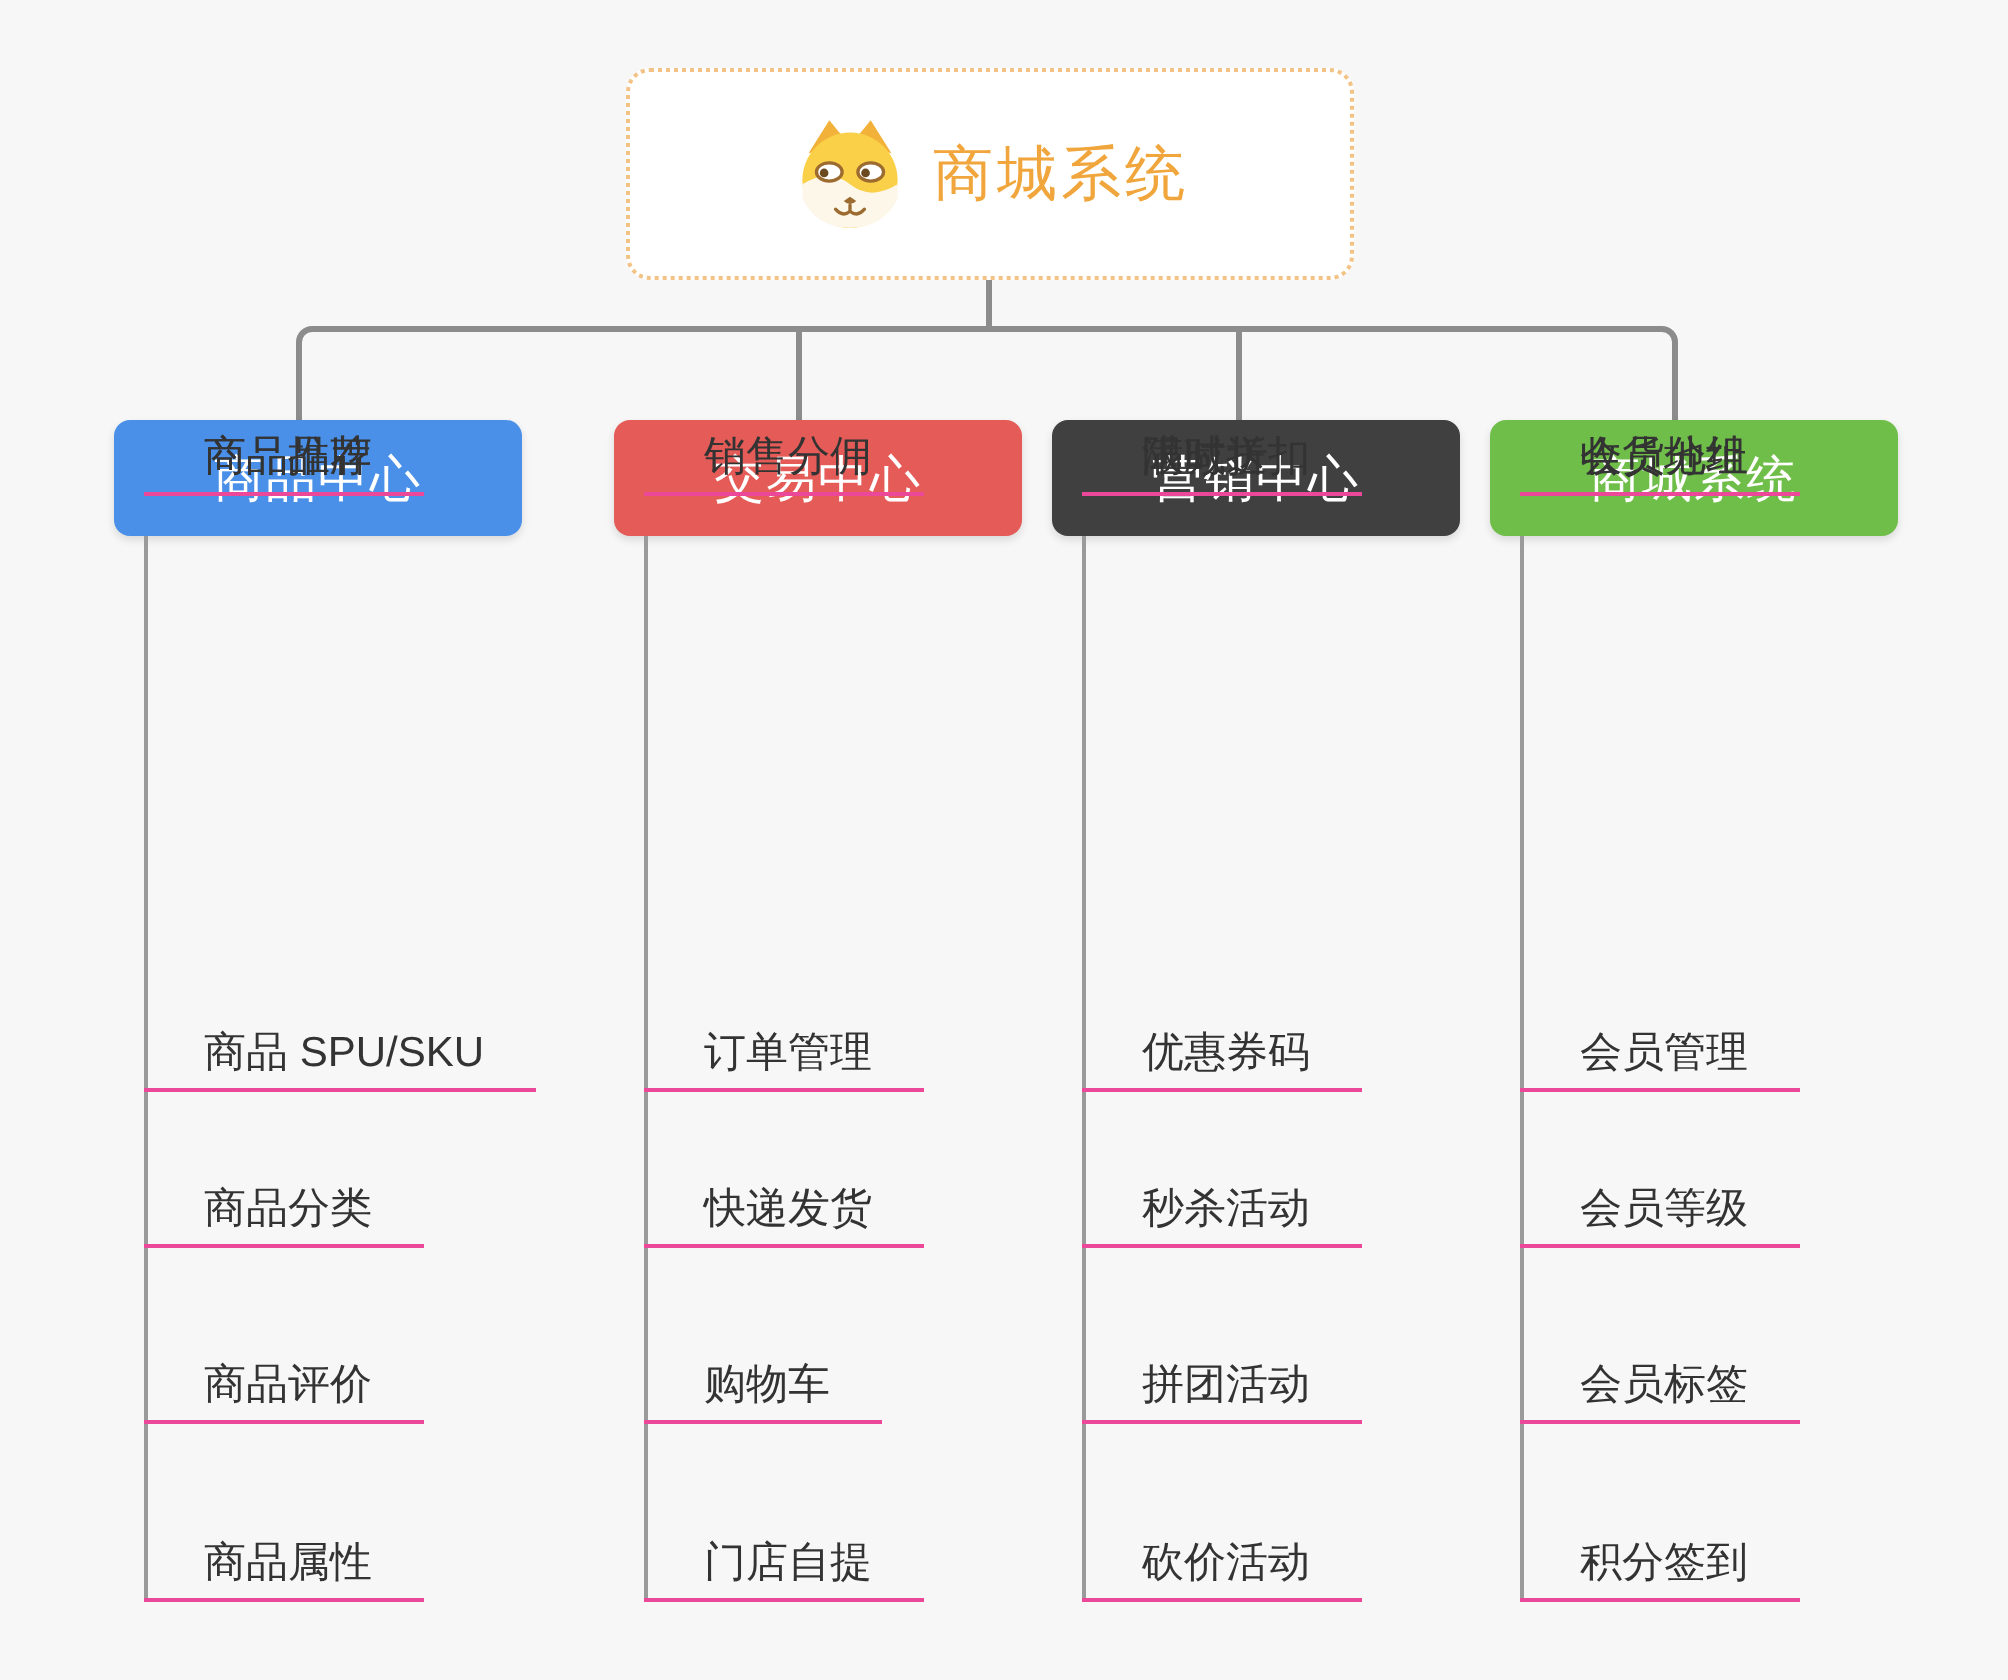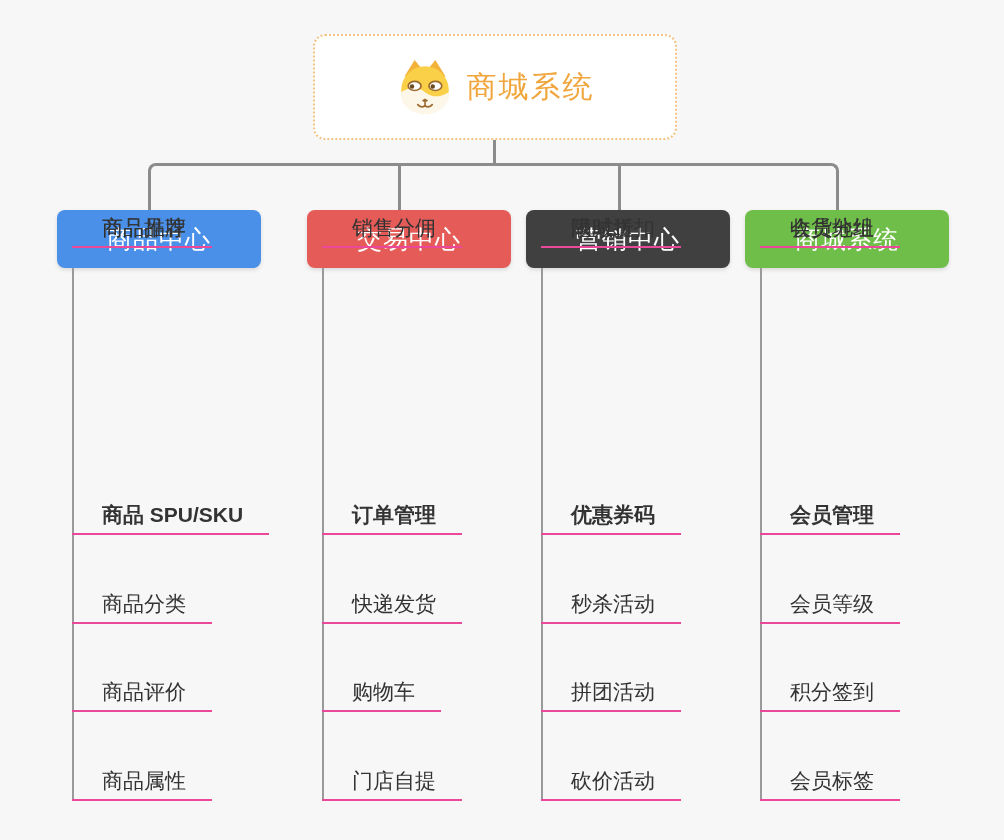--- a/index.html
+++ b/index.html
@@ -70,21 +70,21 @@
     position:absolute;left:15px;
     box-sizing:border-box;height:38px;
     display:flex;align-items:flex-end;
     padding:0 26px 4px 30px;
     border-bottom:2px solid #ec4899;
     font-size:21px;color:#333333;
     white-space:nowrap;
   }
   .leaf:nth-of-type(1){top:110px;}
   .leaf:nth-of-type(2){top:199px;}
-  .leaf:nth-of-type(3){top:287px;font-weight:bold;}
+  .leaf:nth-of-type(3){top:298px;}
   .leaf:nth-of-type(4){top:376px;}
   .leaf:nth-of-type(5){top:464px;}
   .leaf:nth-of-type(6){top:553px;}
 </style>
 </head>
 <body>
 
 <div id="canvas">
 
   <div class="line root-stub"></div>
@@ -138,19 +138,19 @@
     <div class="leaf">砍价活动</div>
     <div class="leaf">限时折扣</div>
     <div class="leaf">满减送</div>
   </div>
 
   <div class="column col-3">
     <div class="branch-header" style="background: rgb(112, 190, 74);">商城系统</div>
     <div class="trunk"></div>
     <div class="leaf">会员管理</div>
     <div class="leaf">会员等级</div>
+    <div class="leaf">会员标签</div>
     <div class="leaf">积分签到</div>
-    <div class="leaf">会员标签</div>
     <div class="leaf">会员分组</div>
     <div class="leaf">收货地址</div>
   </div>
 
 </div>
 
 </body></html>

